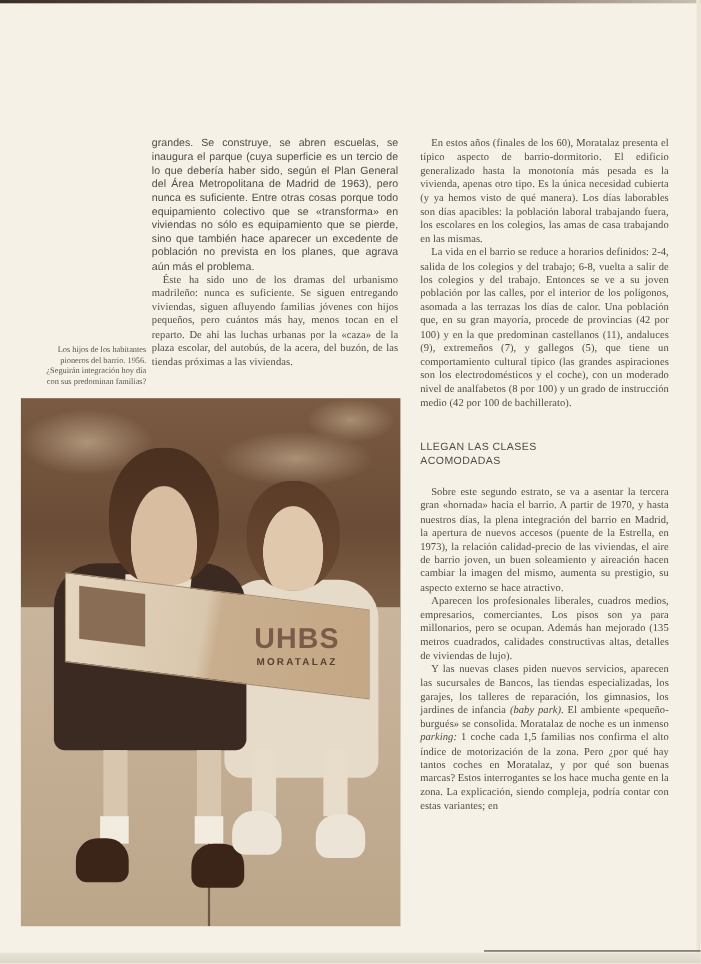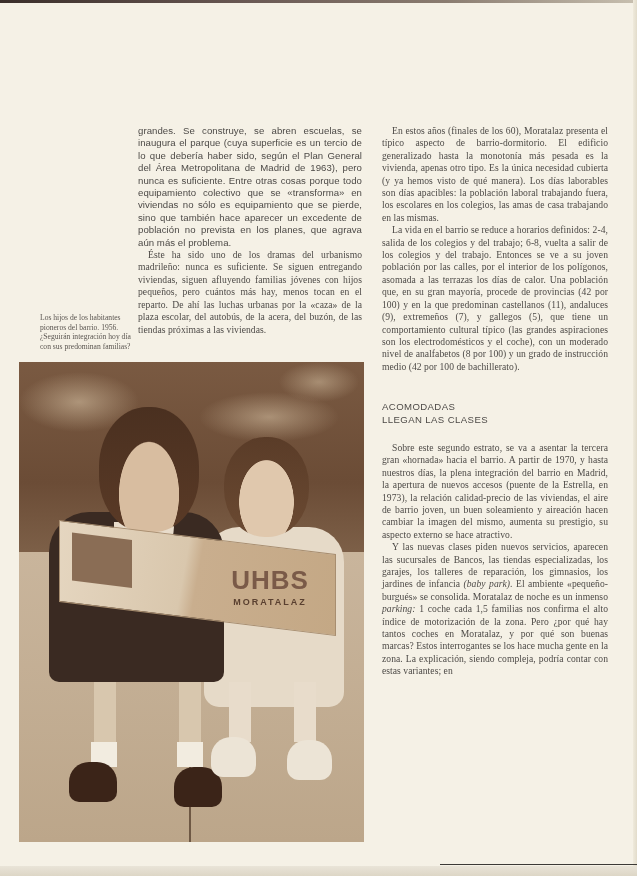--- a/index.html
+++ b/index.html
@@ -21,23 +21,23 @@
     position:absolute;
     font-size:9.6px; line-height:12.4px;
     text-align:justify; color:#4d4a47;
     letter-spacing:0.05px;
   }
   .col p { margin:0; text-indent:0; }
   .col p.ind { text-indent:10px;font-family:Liberation Serif, serif; }
   #col1 { left:138px; top:125px; width:224px; }
   #col2 { left:382px; top:125px; width:226px; }
   .caption {
-    position:absolute; left:40px; top:313px; width:116px;
+    position:absolute; left:17px; top:313px; width:116px;
     font-family:"Liberation Serif", serif;
-    font-size:7.6px; line-height:9.6px; color:#5a5550;
+    font-size:7.6px; line-height:9.6px; text-align:right; color:#5a5550;
   }
   .caption div { white-space:nowrap; }
   .heading {
     margin:28px 0 16px 0;
     font-size:9.6px; line-height:12.4px; letter-spacing:0.4px;
     text-align:left; color:#4d4a47;
   }
   em { font-style:italic; }
   
   .photo {
@@ -106,24 +106,25 @@
   <div>Los hijos de los habitantes</div>
   <div>pioneros del barrio. 1956.</div>
   <div>¿Seguirán integración hoy día</div>
   <div>con sus predominan familias?</div>
 </div>
 
 <div id="col2" class="col">
   <p class="ind">En estos años (finales de los 60), Moratalaz presenta el típico aspecto de barrio-dormitorio. El edificio generalizado hasta la monotonía más pesada es la vivienda, apenas otro tipo. Es la única necesidad cubierta (y ya hemos visto de qué manera). Los días laborables son días apacibles: la población laboral trabajando fuera, los escolares en los colegios, las amas de casa trabajando en las mismas.</p>
   <p class="ind">La vida en el barrio se reduce a horarios definidos: 2-4, salida de los colegios y del trabajo; 6-8, vuelta a salir de los colegios y del trabajo. Entonces se ve a su joven población por las calles, por el interior de los polígonos, asomada a las terrazas los días de calor. Una población que, en su gran mayoría, procede de provincias (42 por 100) y en la que predominan castellanos (11), andaluces (9), extremeños (7), y gallegos (5), que tiene un comportamiento cultural típico (las grandes aspiraciones son los electrodomésticos y el coche), con un moderado nivel de analfabetos (8 por 100) y un grado de instrucción medio (42 por 100 de bachillerato).</p>
   <div class="heading">
+    <div>LLEGAN LAS CLASES</div>
     <div>ACOMODADAS</div>
-    <div>LLEGAN LAS CLASES</div>
   </div>
   <p class="ind">Sobre este segundo estrato, se va a asentar la tercera gran «hornada» hacia el barrio. A partir de 1970, y hasta nuestros días, la plena integración del barrio en Madrid, la apertura de nuevos accesos (puente de la Estrella, en 1973), la relación calidad-precio de las viviendas, el aire de barrio joven, un buen soleamiento y aireación hacen cambiar la imagen del mismo, aumenta su prestigio, su aspecto externo se hace atractivo.</p>
+  <p class="ind">Aparecen los profesionales liberales, cuadros medios, empresarios, comerciantes. Los pisos son ya para millonarios, pero se ocupan. Además han mejorado (135 metros cuadrados, calidades constructivas altas, detalles de viviendas de lujo).</p>
   <p class="ind"><span>Y las nuevas clases piden nuevos servicios, aparecen las sucursales de Bancos, las tiendas especializadas, los garajes, los talleres de reparación, los gimnasios, los jardines de infancia </span><em>(baby park)</em><span>. El ambiente «pequeño-burgués» se consolida. Moratalaz de noche es un inmenso </span><em>parking:</em><span> 1 coche cada 1,5 familias nos confirma el alto índice de motorización de la zona. Pero ¿por qué hay tantos coches en Moratalaz, y por qué son buenas marcas? Estos interrogantes se los hace mucha gente en la zona. La explicación, siendo compleja, podría contar con estas variantes; en</span></p>
 </div>
 
 <div class="photo">
   <div class="wall"></div>
   <div class="crack"></div>
   <div class="kid2-body"></div>
   <div class="kid2-head"></div>
   <div class="kid1-body"></div>
   <div class="kid1-collar"></div>

